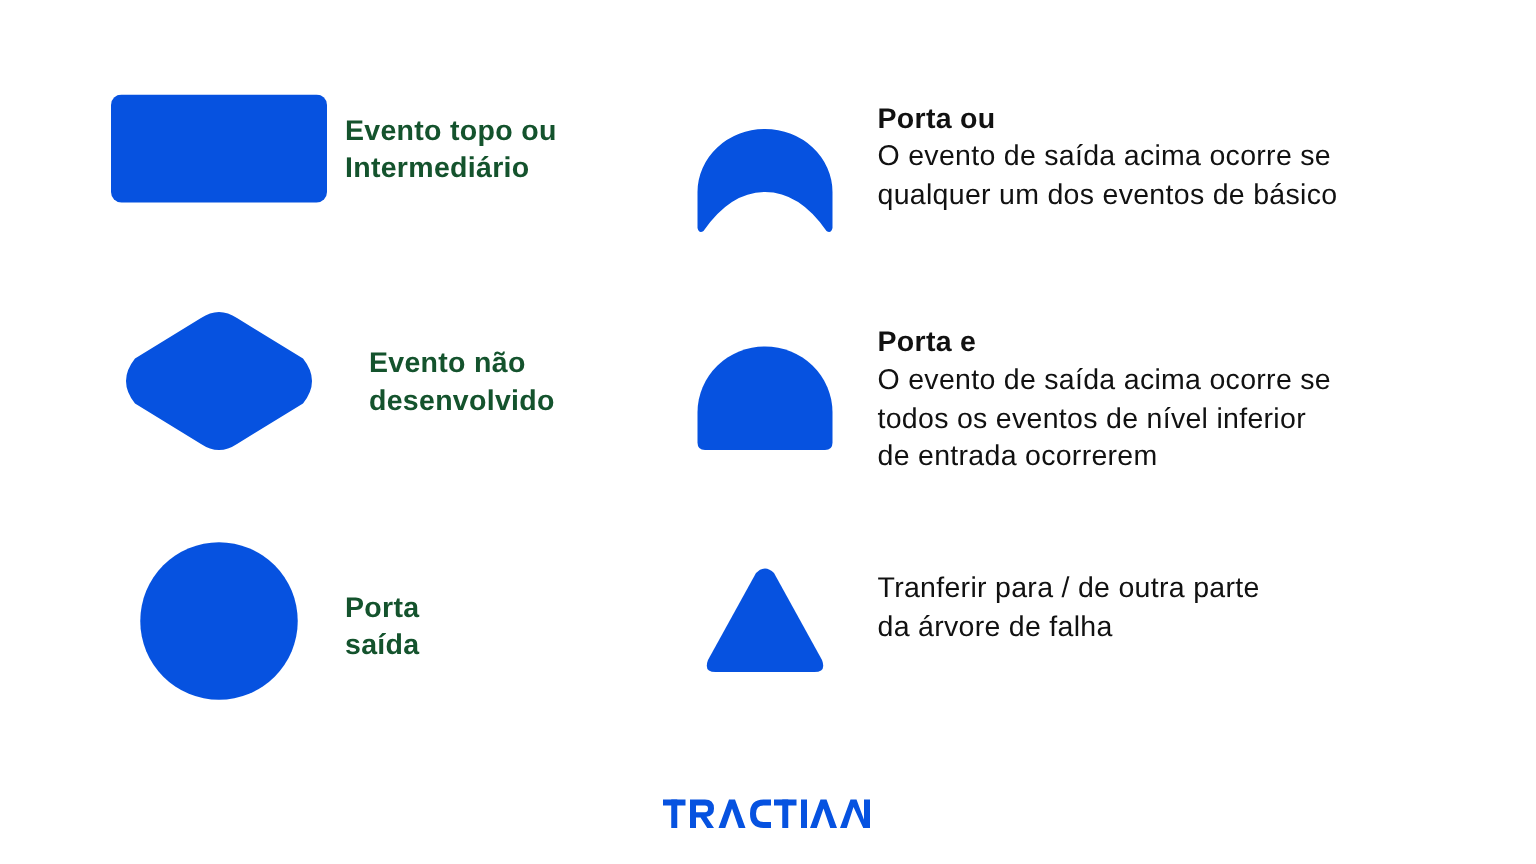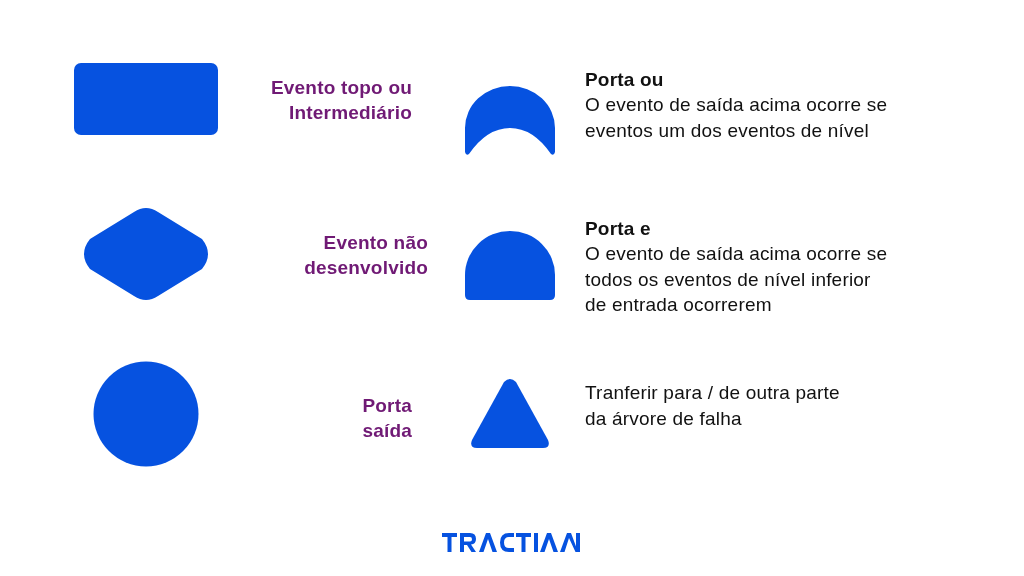--- a/index.html
+++ b/index.html
@@ -3,21 +3,21 @@
 <meta charset="utf-8">
 <style>
   html, body { margin: 0; padding: 0; }
   body {
     width: 1024px; height: 576px; background: #ffffff; position: relative; overflow: hidden;
     font-family: "Liberation Sans", "DejaVu Sans", sans-serif; color: #111111;
   }
   .shape { position: absolute; }
   .label-bold {
     position: absolute; font-weight: bold; font-size: 19px; line-height: 25px;
-    text-align: right; color: #701a75; letter-spacing: 0.2px;
+    text-align: left; color: #14532d; letter-spacing: 0.2px;
   }
   .desc { position: absolute; left: 585px; width: 420px; }
   .desc .title { font-weight: bold; font-size: 19px; line-height: 25px; letter-spacing: 0.2px; }
   .desc .body { font-size: 19px; line-height: 25.5px; letter-spacing: 0.2px; }
   .logo { position: absolute; left: 442px; top: 532px; }
 </style>
 </head>
 <body>
 
 <svg class="shape" style="left:74px;top:63px" width="144" height="73">
@@ -43,21 +43,21 @@
   <div>Porta</div>
   <div>saída</div>
 </div>
 
 <svg class="shape" style="left:463px;top:84px" width="94" height="74">
   <path d="M2 68 L2 44 A45 42 0 0 1 92 44 L92 68 Q91 72 88 70 Q70 44 47 44 Q24 44 6 70 Q3 72 2 68 Z" fill="#0652e0"></path>
 </svg>
 <div class="desc" style="top:67px">
   <div class="title">Porta ou</div>
   <div class="body">O evento de saída acima ocorre se</div>
-  <div class="body">eventos um dos eventos de nível</div>
+  <div class="body">qualquer um dos eventos de básico</div>
 </div>
 
 <svg class="shape" style="left:463px;top:229px" width="94" height="73">
   <path d="M2 46 A45 44 0 0 1 92 46 L92 66 Q92 71 87 71 L7 71 Q2 71 2 66 Z" fill="#0652e0"></path>
 </svg>
 <div class="desc" style="top:216px">
   <div class="title">Porta e</div>
   <div class="body">O evento de saída acima ocorre se</div>
   <div class="body">todos os eventos de nível inferior</div>
   <div class="body">de entrada ocorrerem</div>

